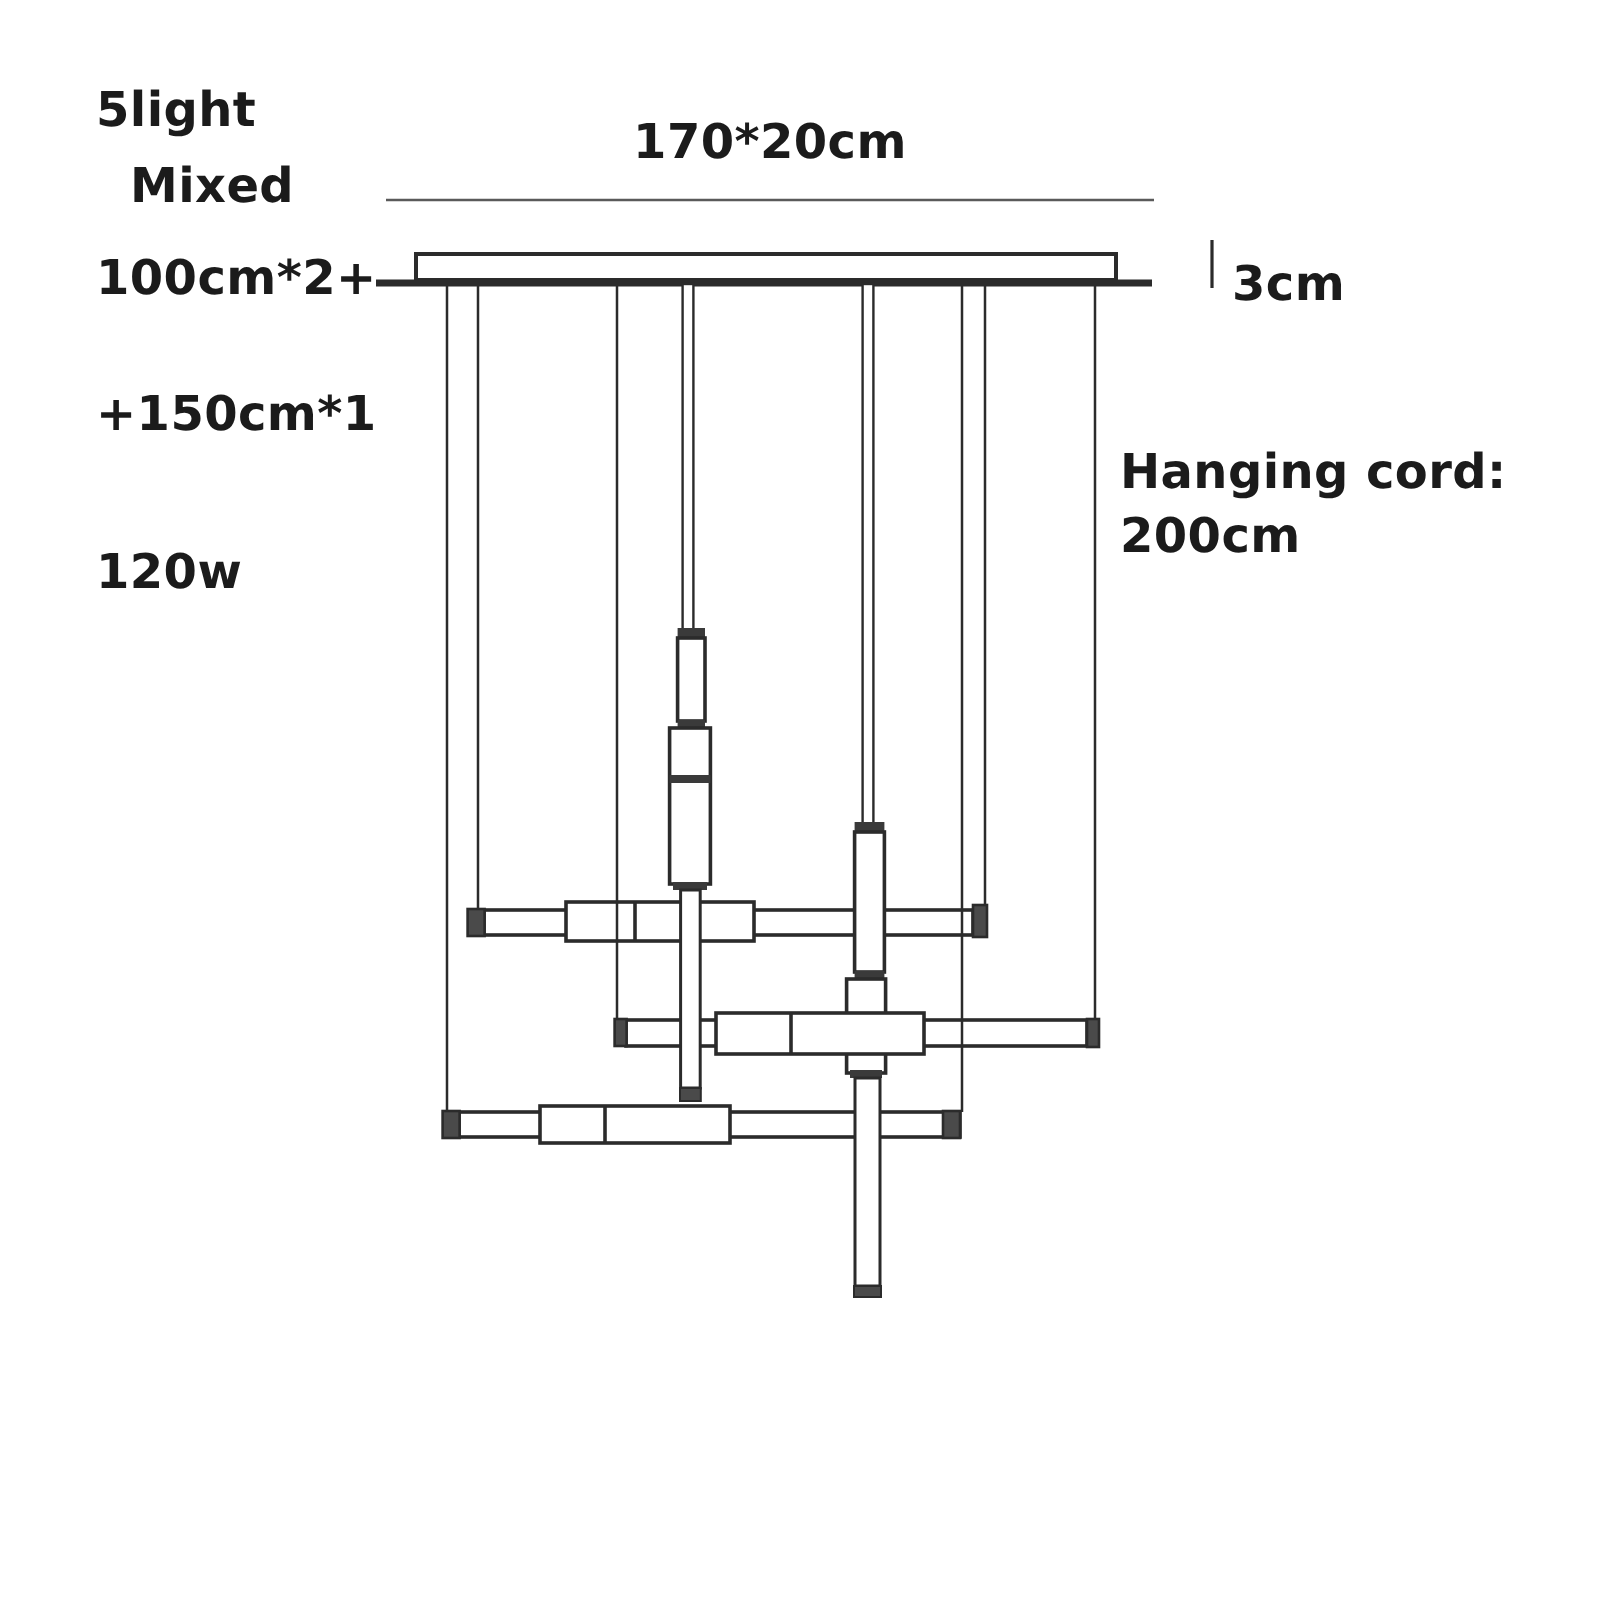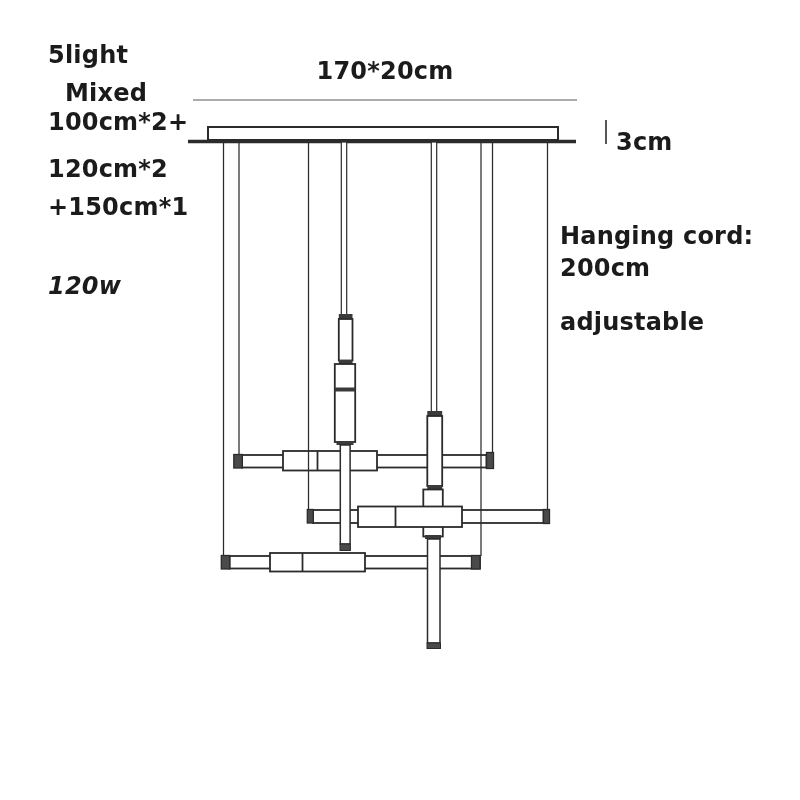--- a/index.html
+++ b/index.html
@@ -15,24 +15,24 @@
     color:#1b1b1b;
     font-weight:700;
     font-size:24px;
     line-height:28px;
     letter-spacing:0.2px;
     white-space:nowrap;
   }
   .spec-line{left:48px;}
   #spec0{top:41px;}
   #spec1{top:79px;margin-left:17px;}
-  #spec2{top:108px;text-align:center;}
+  #spec2{top:125px;text-align:center;}
   #spec3{top:155px;}
   #spec4{top:193px;}
-  #wattage{left:48px;top:272px;font-style:italic;}
+  #wattage{left:48px;top:272px;}
   #size-label{left:193px;top:57px;width:384px;text-align:center;}
   #canopy-h-label{left:616px;top:128px;}
   #cord0{left:560px;top:222px;}
   #cord1{left:560px;top:254px;}
   #cord2{left:560px;top:308px;}
   #led-label{left:402px;top:718px;}
 </style>
 </head>
 <body>
 
@@ -111,24 +111,22 @@
       <line x1="308.5" y1="143" x2="308.5" y2="510"></line>
       <line x1="481" y1="143" x2="481" y2="556"></line>
       <line x1="492.5" y1="143" x2="492.5" y2="453"></line>
       <line x1="547.5" y1="143" x2="547.5" y2="510"></line>
     </g>
   </svg>
 
   <div class="lbl spec-line" id="spec0">5light</div>
   <div class="lbl spec-line" id="spec1">Mixed</div>
   <div class="lbl spec-line" id="spec2">100cm*2+</div>
-  <div class="lbl spec-line" id="spec3">120cm*2</div>
   <div class="lbl spec-line" id="spec4">+150cm*1</div>
   <div class="lbl" id="wattage">120w</div>
 
   <div class="lbl" id="size-label">170*20cm</div>
   <div class="lbl" id="canopy-h-label">3cm</div>
 
   <div class="lbl" id="cord0">Hanging cord:</div>
   <div class="lbl" id="cord1">200cm</div>
-  <div class="lbl" id="cord2">adjustable</div>
 
 </div>
 
 </body></html>

